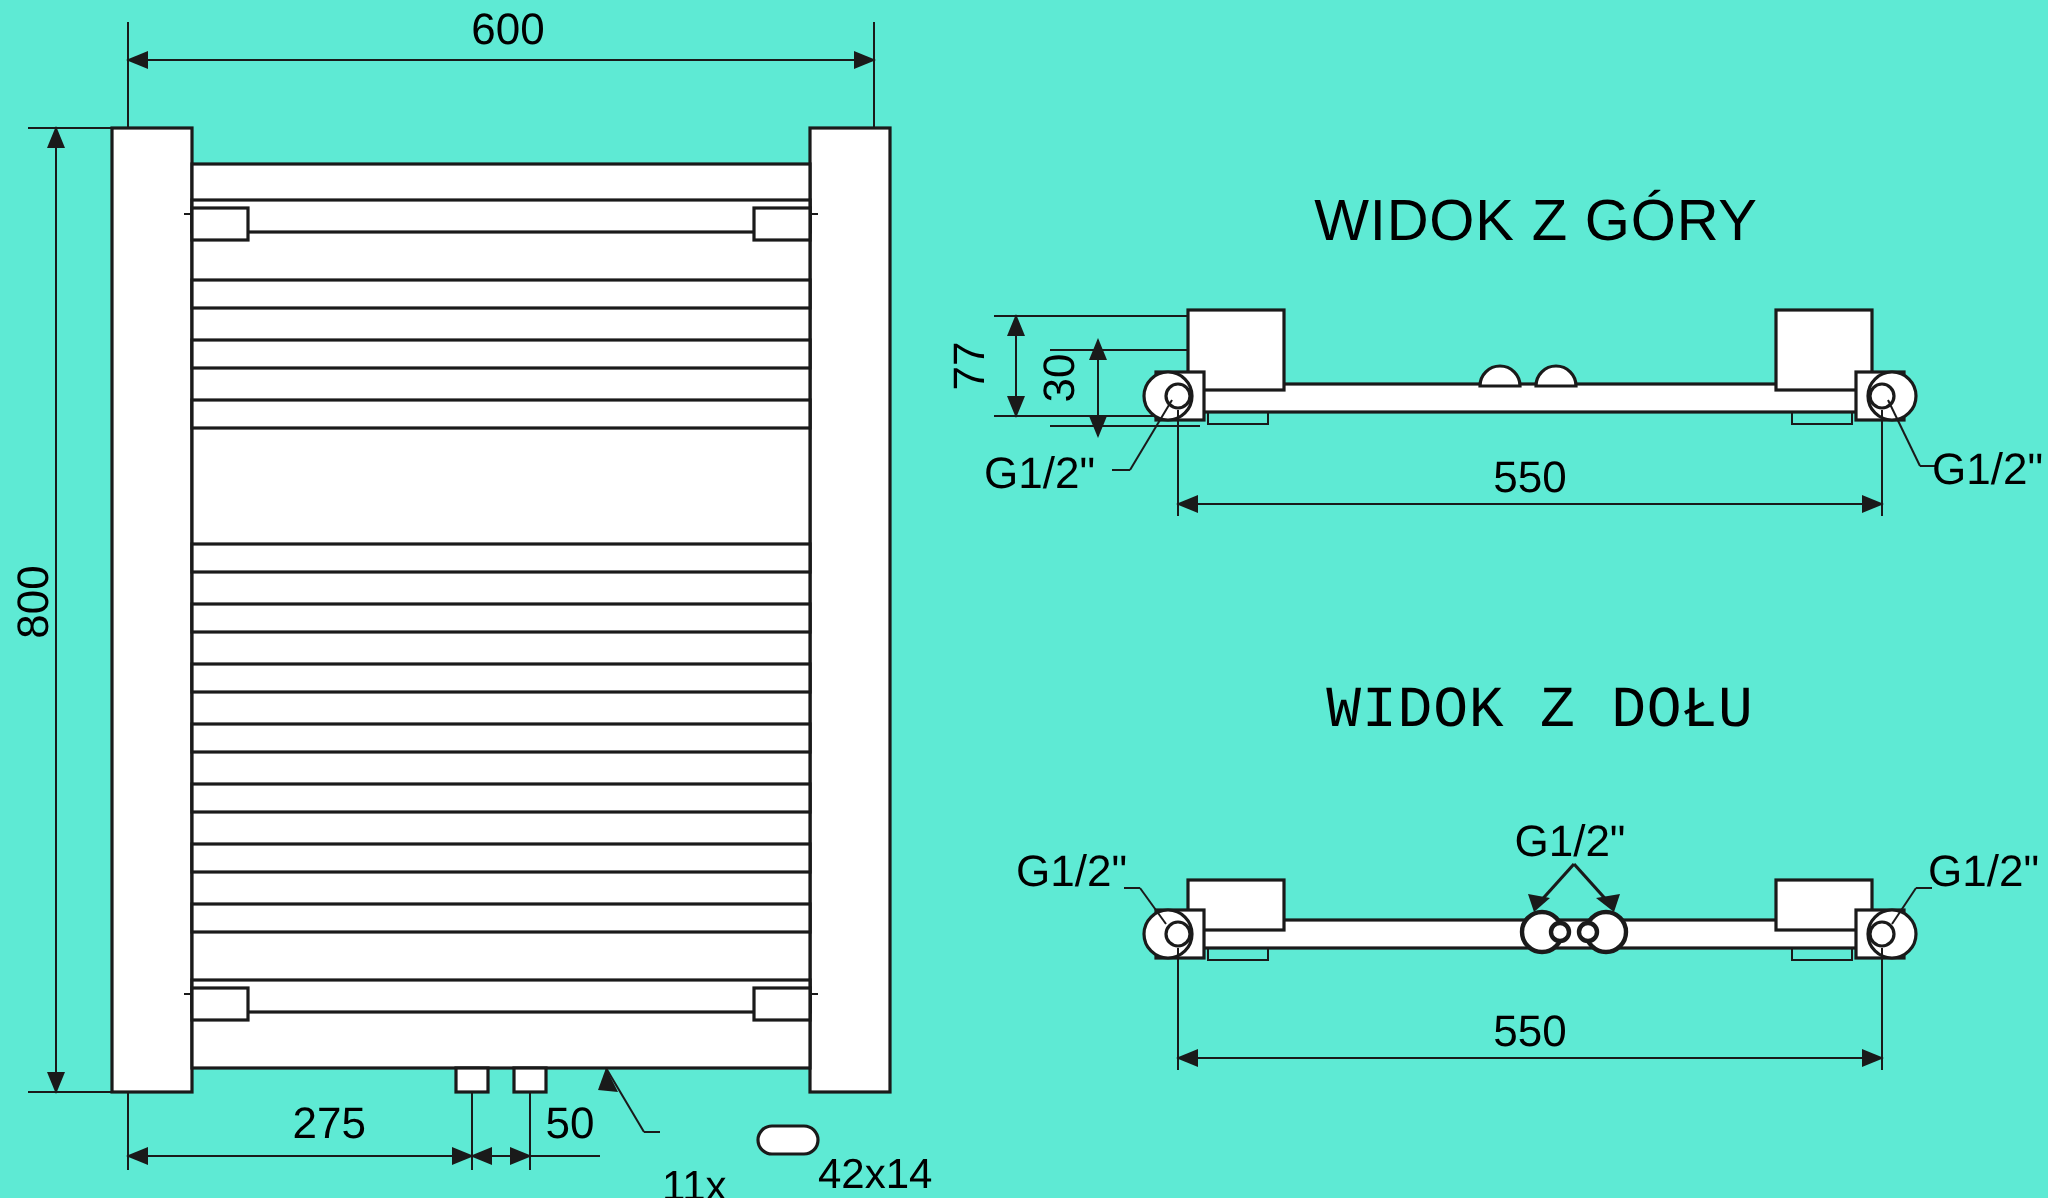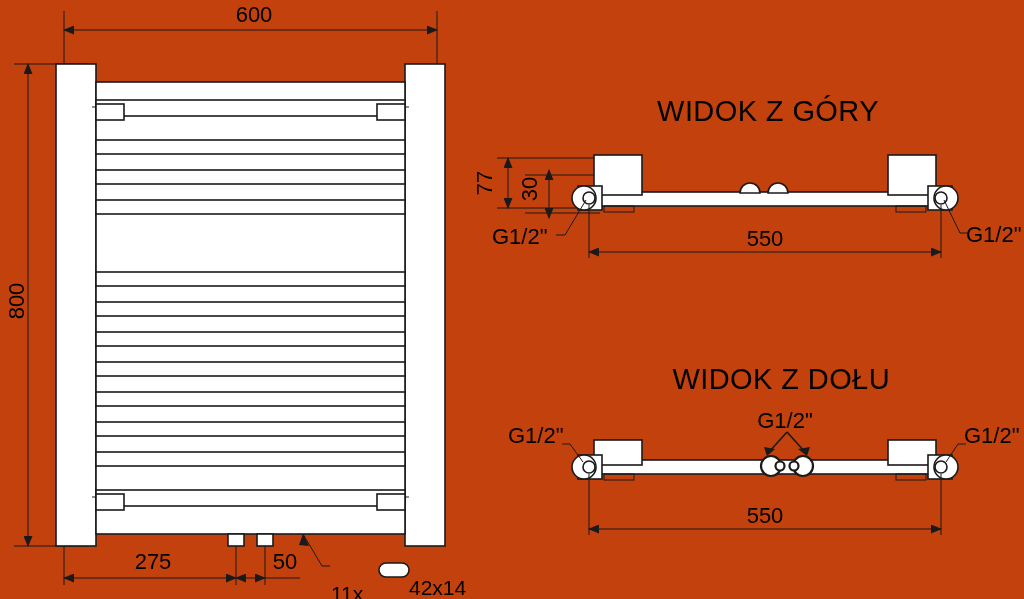--- a/index.html
+++ b/index.html
@@ -7,21 +7,21 @@
     padding: 0;
     background: #ffffff;
   }
   body {
     font-family: "Liberation Sans", sans-serif;
   }
   #sheet {
     position: relative;
     width: 1024px;
     height: 599px;
-    background: #c2410c;
+    background: #5eead4;
     overflow: hidden;
   }
   svg.drawing {
     position: absolute;
     left: 0;
     top: 0;
     width: 1024px;
     height: 599px;
   }
   .ln {
@@ -277,41 +277,41 @@
         <line class="ln thin" x1="941" y1="474" x2="941" y2="535"></line>
         <line class="ln thin" x1="589" y1="529" x2="941" y2="529" marker-start="url(#arrStart)" marker-end="url(#arrEnd)"></line>
       </g>
     </g>
   </svg>
 
   <div style="position:absolute; left:224px; top:2px; width:60px; text-align:center;" class="txt-dim">600</div>
 
   <div style="position:absolute; left:-13px; top:288px; width:60px; text-align:center; transform:rotate(-90deg);" class="txt-dim">800</div>
 
-  <div style="position:absolute; left:123px; top:549px; width:60px; text-align:center;" class="txt-dim">275</div>
+  <div style="position:absolute; left:123px; top:549px; width:60px; text-align:right;" class="txt-dim">275</div>
 
   <div style="position:absolute; left:265px; top:549px; width:40px; text-align:center;" class="txt-dim">50</div>
 
   <div style="position:absolute; left:331px; top:554px; width:50px; text-align:left;margin-top:28px;" class="txt-small">11x</div>
 
   <div style="position:absolute; left:409px; top:554px; width:90px; text-align:left;margin-top:22px;" class="txt-small">42x14</div>
 
   <div style="position:absolute; left:648px; top:95px; width:240px; text-align:center;" class="txt-title">WIDOK Z GÓRY</div>
 
   <div style="position:absolute; left:460px; top:170px; width:50px; text-align:center; transform:rotate(-90deg);" class="txt-dim">77</div>
 
   <div style="position:absolute; left:505px; top:176px; width:50px; text-align:center; transform:rotate(-90deg);" class="txt-dim">30</div>
 
   <div style="position:absolute; left:492px; top:224px; width:70px; text-align:left;" class="txt">G1/2"</div>
 
   <div style="position:absolute; left:966px; top:222px; width:70px; text-align:left;" class="txt">G1/2"</div>
 
   <div style="position:absolute; left:735px; top:226px; width:60px; text-align:center;" class="txt-dim">550</div>
 
-  <div style="position:absolute; left:650px; top:363px; width:240px; text-align:right;" class="txt-title">WIDOK Z DOŁU</div>
+  <div style="position:absolute; left:650px; top:339px; width:240px; text-align:center;font-family:Liberation Mono, monospace;" class="txt-title">WIDOK Z DOŁU</div>
 
   <div style="position:absolute; left:735px; top:408px; width:100px; text-align:center;" class="txt">G1/2"</div>
 
   <div style="position:absolute; left:508px; top:423px; width:70px; text-align:left;" class="txt">G1/2"</div>
 
   <div style="position:absolute; left:964px; top:423px; width:70px; text-align:left;" class="txt">G1/2"</div>
 
   <div style="position:absolute; left:735px; top:503px; width:60px; text-align:center;" class="txt-dim">550</div>
 
 </div>

